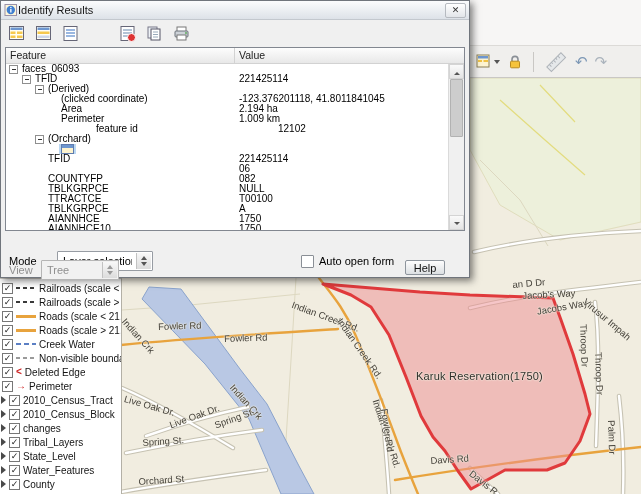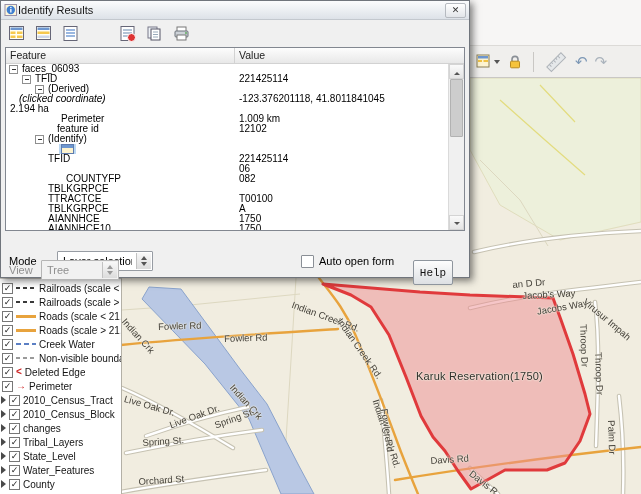--- a/index.html
+++ b/index.html
@@ -90,21 +90,21 @@
   .arr-up{width:0;height:0;border-left:3.5px solid transparent;border-right:3.5px solid transparent;border-bottom:4px solid #555}
   .arr-dn{width:0;height:0;border-left:3.5px solid transparent;border-right:3.5px solid transparent;border-top:4px solid #555}
   .mode-combo{width:96px;margin-left:20px}
   .view-combo{width:78px;margin-left:4px}
   .disabled{color:#8f8f8f}
   .combo.disabled{background:#f1f1f1;border-color:#b5b5b5}
   .combo.disabled .arr-up{border-bottom-color:#9a9a9a}
   .combo.disabled .arr-dn{border-top-color:#9a9a9a}
   .auto-open{position:absolute;left:292px;display:flex;align-items:center;gap:5px}
   .checkbox{width:13px;height:13px;border:1px solid #8a8f96;background:#fff;border-radius:1px}
-  .help-btn{position:absolute;right:8px;top:0;width:40px;height:25px;font-size:11px;font-family:Liberation Mono, monospace;color:#111;
+  .help-btn{position:absolute;right:16px;top:0;width:40px;height:15px;font-size:11px;font-family:Liberation Sans, sans-serif;color:#111;
             border:1px solid #8e959d;border-radius:2px;background:linear-gradient(#fdfdfd,#dde0e3)}
 </style>
 </head>
 <body>
 
 <div class="screen">
 
   <svg class="map-svg" width="641" height="494" viewBox="0 0 641 494">
     <rect x="120" y="78" width="521" height="416" style="fill:var(--map-bg)"></rect>
     <polygon points="470,78 641,78 641,222 560,240 500,205 470,150" fill="#edf0db" stroke="#dcd8b4" stroke-width="0.8"></polygon>
@@ -371,47 +371,51 @@
             <div class="tcell tval">221425114</div>
           </div>
           <div class="trow">
             <div class="tcell tfeat" style="padding-left: 29px;">
               <span class="exp"></span>
               <span class="ftext">(Derived)</span>
             </div>
             <div class="tcell tval"></div>
           </div>
           <div class="trow">
-            <div class="tcell tfeat" style=" font-style: italic;">
+            <div class="tcell tfeat" style="padding-left: 42px;">
               <span class="spacer"></span>
               <span class="ftext">(clicked coordinate)</span>
             </div>
             <div class="tcell tval">-123.376201118, 41.8011841045</div>
           </div>
           <div class="trow">
+            <div class="tcell tfeat" style="padding-left: 42px;">
+              <span class="spacer"></span>
+              <span class="ftext">Area</span>
+            </div>
             <div class="tcell tval">2.194 ha</div>
           </div>
           <div class="trow">
             <div class="tcell tfeat" style="padding-left: 42px;">
               <span class="spacer"></span>
               <span class="ftext">Perimeter</span>
             </div>
             <div class="tcell tval">1.009 km</div>
           </div>
           <div class="trow">
-            <div class="tcell tfeat" style="padding-left: 38px;">
+            <div class="tcell tfeat" style="padding-left: 38px; margin-left: 39px;">
               <span class="spacer"></span>
               <span class="ftext">feature id</span>
             </div>
             <div class="tcell tval">12102</div>
           </div>
           <div class="trow">
             <div class="tcell tfeat" style="padding-left: 29px;">
               <span class="exp"></span>
-              <span class="ftext">(Identify)</span>
+              <span class="ftext">(Orchard)</span>
             </div>
             <div class="tcell tval"></div>
           </div>
           <div class="trow">
             <div class="tcell tfeat" style="padding-left: 42px;">
               <span class="spacer"></span>
               <span class="form-mini"></span>
               <span class="ftext"></span>
             </div>
           </div>
@@ -423,31 +427,32 @@
             <div class="tcell tval">221425114</div>
           </div>
           <div class="trow">
             <div class="tcell tfeat" style="padding-left: 40px; margin-top: 10px;">
               <span class="spacer"></span>
               <span class="ftext">STATEFP</span>
             </div>
             <div class="tcell tval">06</div>
           </div>
           <div class="trow">
-            <div class="tcell tfeat" style="padding-left: 47px;">
+            <div class="tcell tfeat" style="padding-left: 29px;">
               <span class="spacer"></span>
               <span class="ftext">COUNTYFP</span>
             </div>
             <div class="tcell tval">082</div>
           </div>
           <div class="trow">
             <div class="tcell tfeat" style="padding-left: 29px;">
               <span class="spacer"></span>
               <span class="ftext">TBLKGRPCE</span>
             </div>
+            <div class="tcell tval">NULL</div>
           </div>
           <div class="trow">
             <div class="tcell tfeat" style="padding-left: 29px;">
               <span class="spacer"></span>
               <span class="ftext">TTRACTCE</span>
             </div>
             <div class="tcell tval">T00100</div>
           </div>
           <div class="trow">
             <div class="tcell tfeat" style="padding-left: 29px;">

